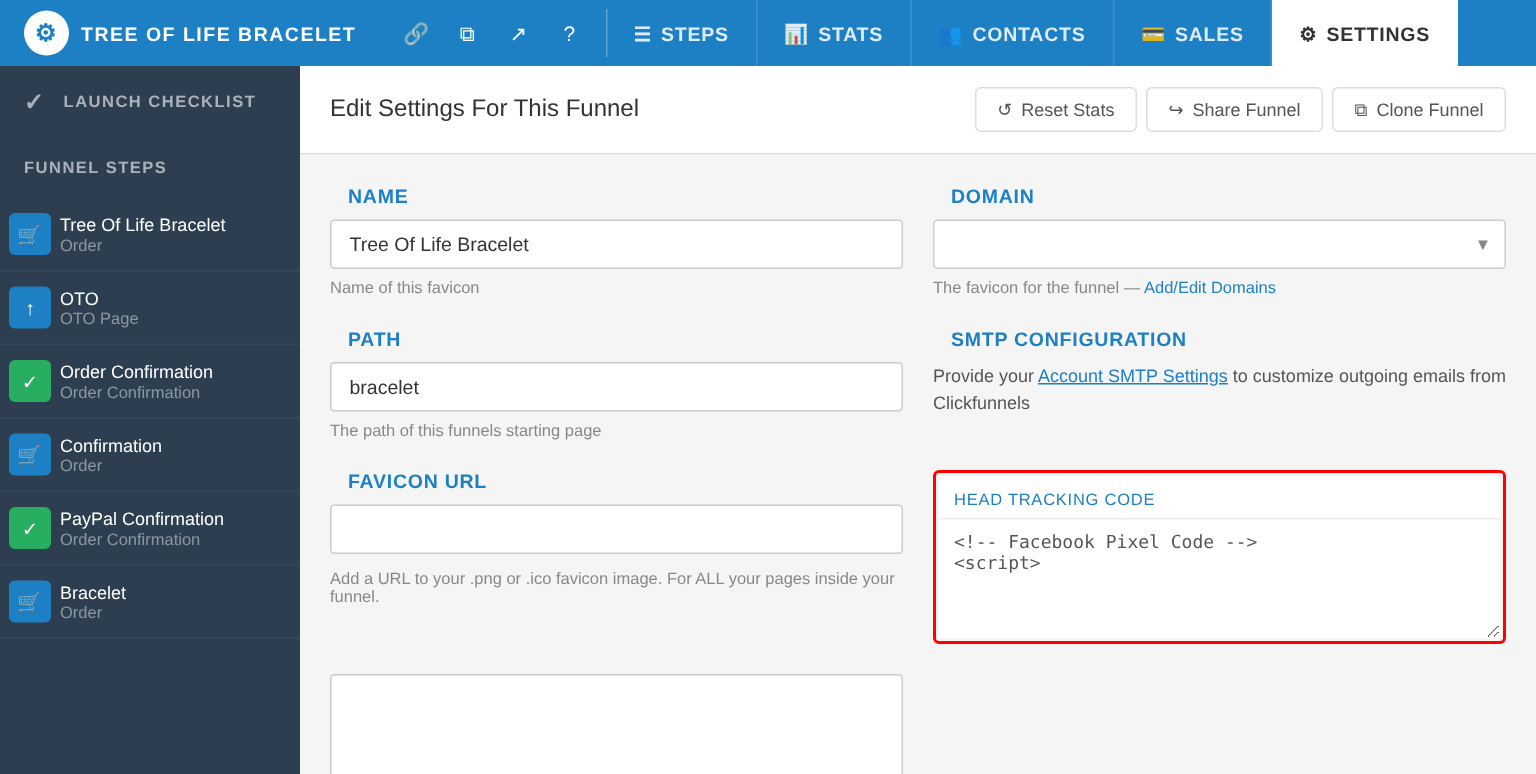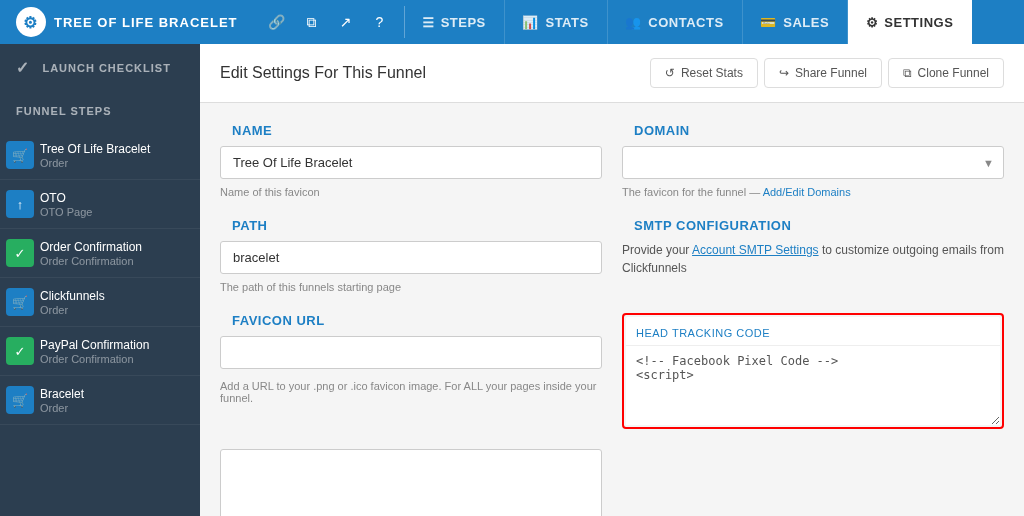--- a/index.html
+++ b/index.html
@@ -200,21 +200,21 @@
         <div class="sidebar-item-name">Order Confirmation</div>
         <div class="sidebar-item-sub">Order Confirmation</div>
       </div>
     </div>
 
     <div class="sidebar-item">
       <div class="sidebar-item-icon-col">
         <div class="sidebar-item-icon cart">🛒</div>
       </div>
       <div class="sidebar-item-text">
-        <div class="sidebar-item-name">Clickfunnels</div>
+        <div class="sidebar-item-name">Confirmation</div>
         <div class="sidebar-item-sub">Order</div>
       </div>
     </div>
 
     <div class="sidebar-item">
       <div class="sidebar-item-icon-col">
         <div class="sidebar-item-icon check">✓</div>
       </div>
       <div class="sidebar-item-text">
         <div class="sidebar-item-name">PayPal Confirmation</div>

